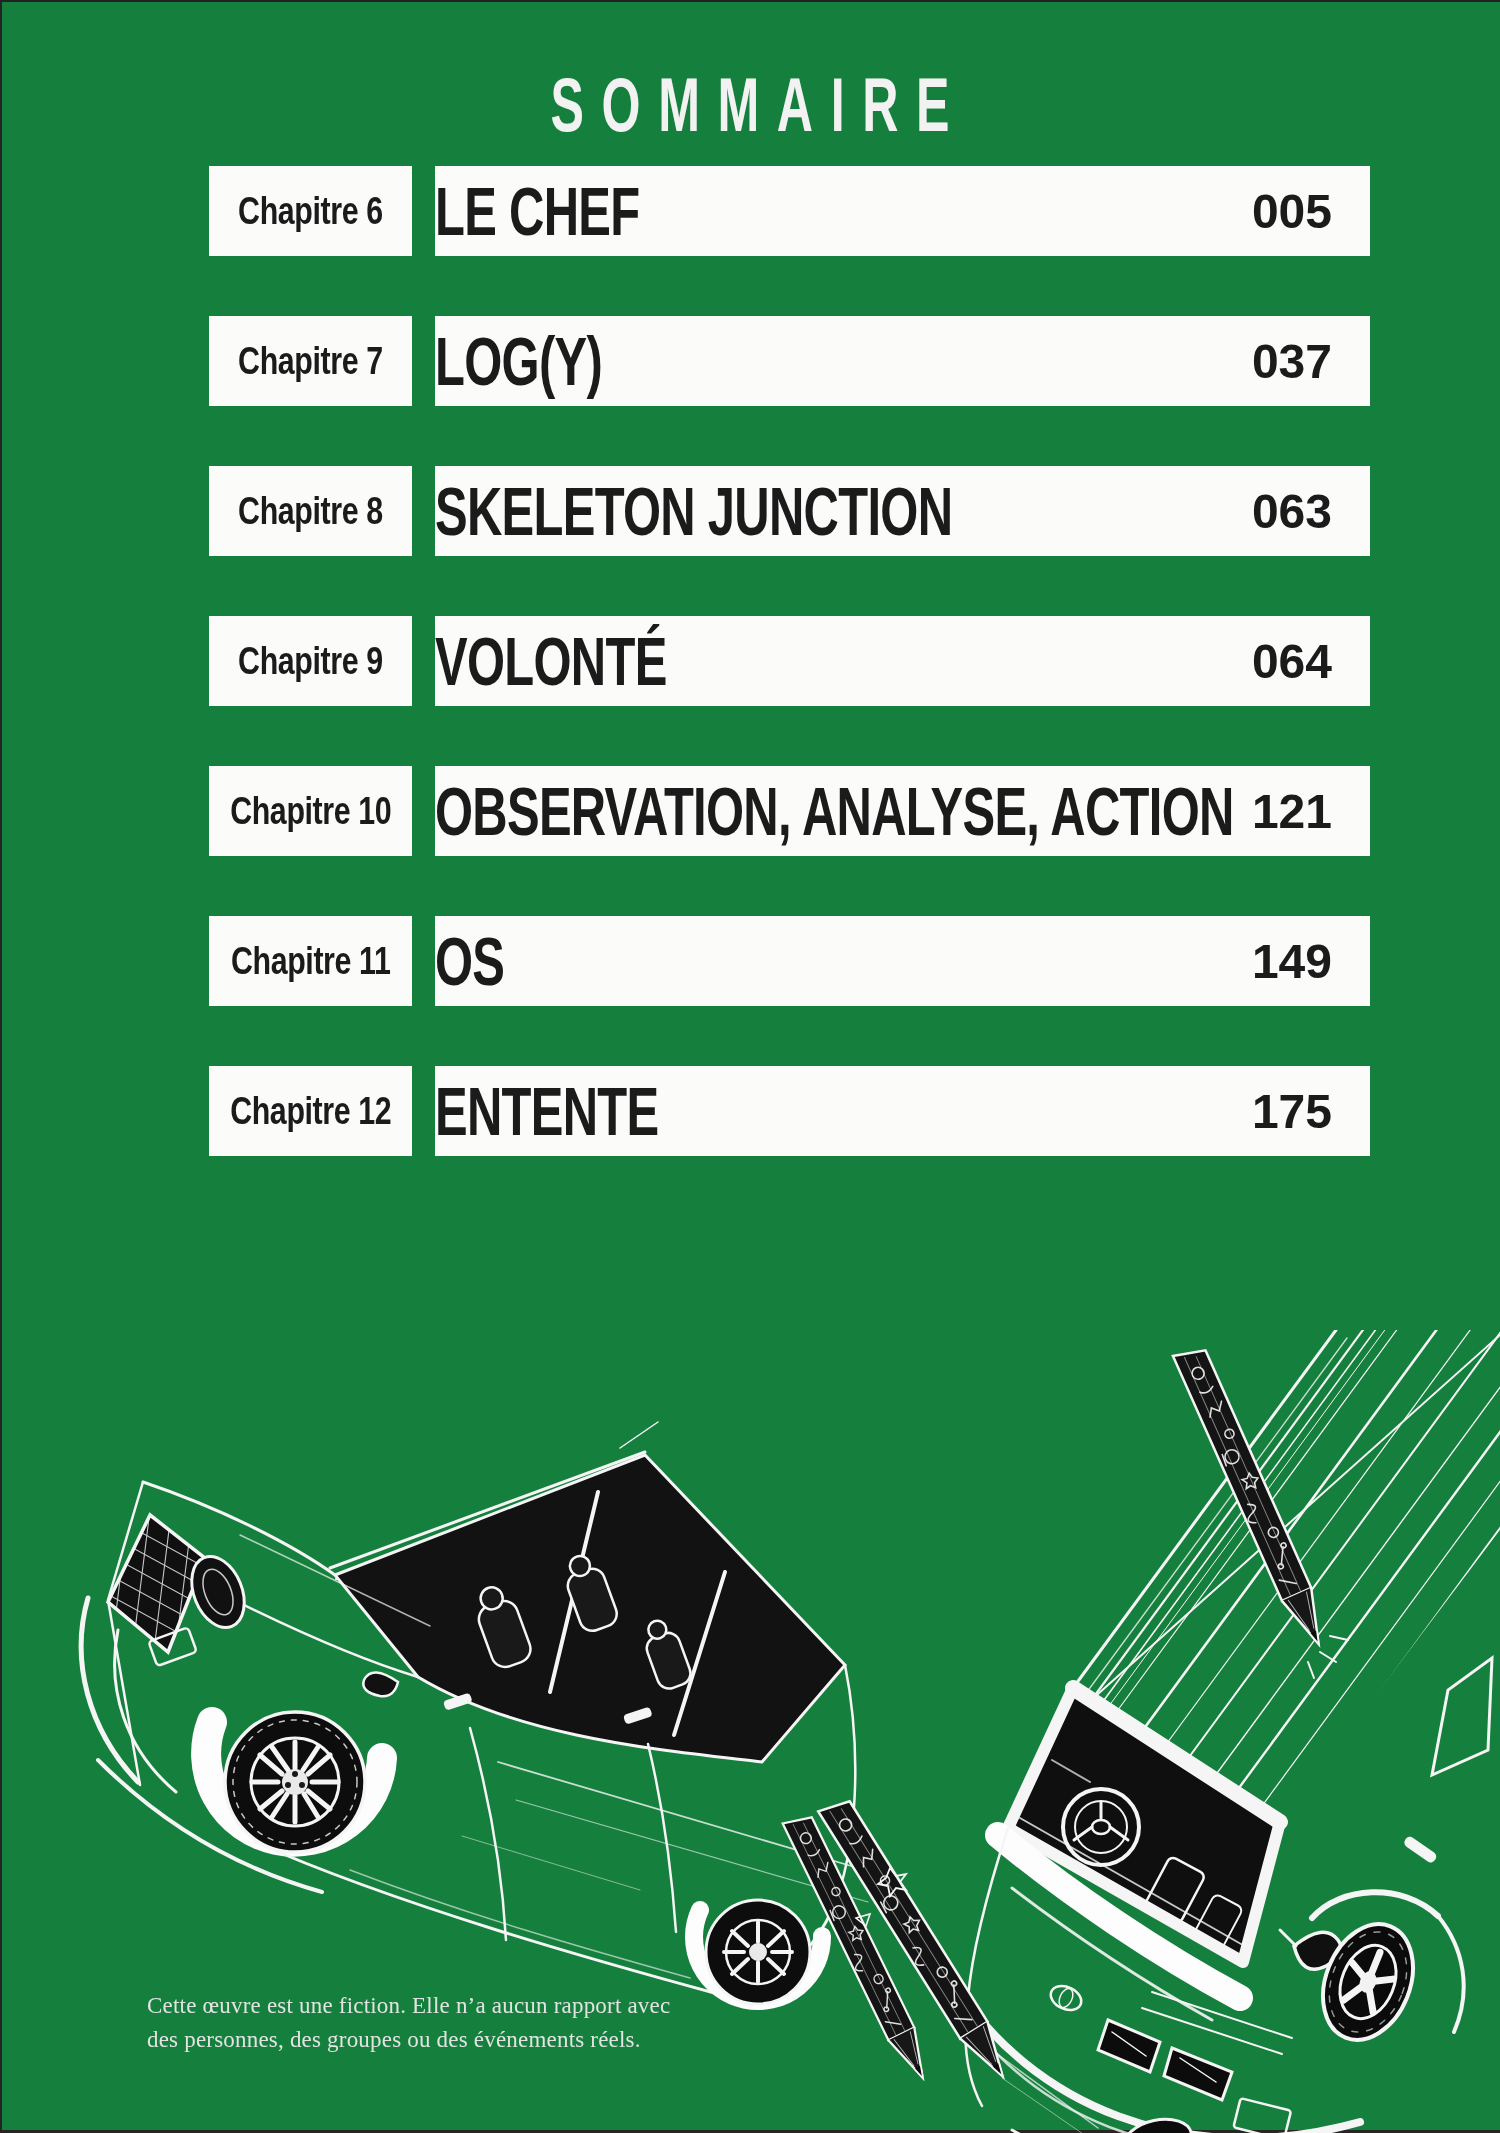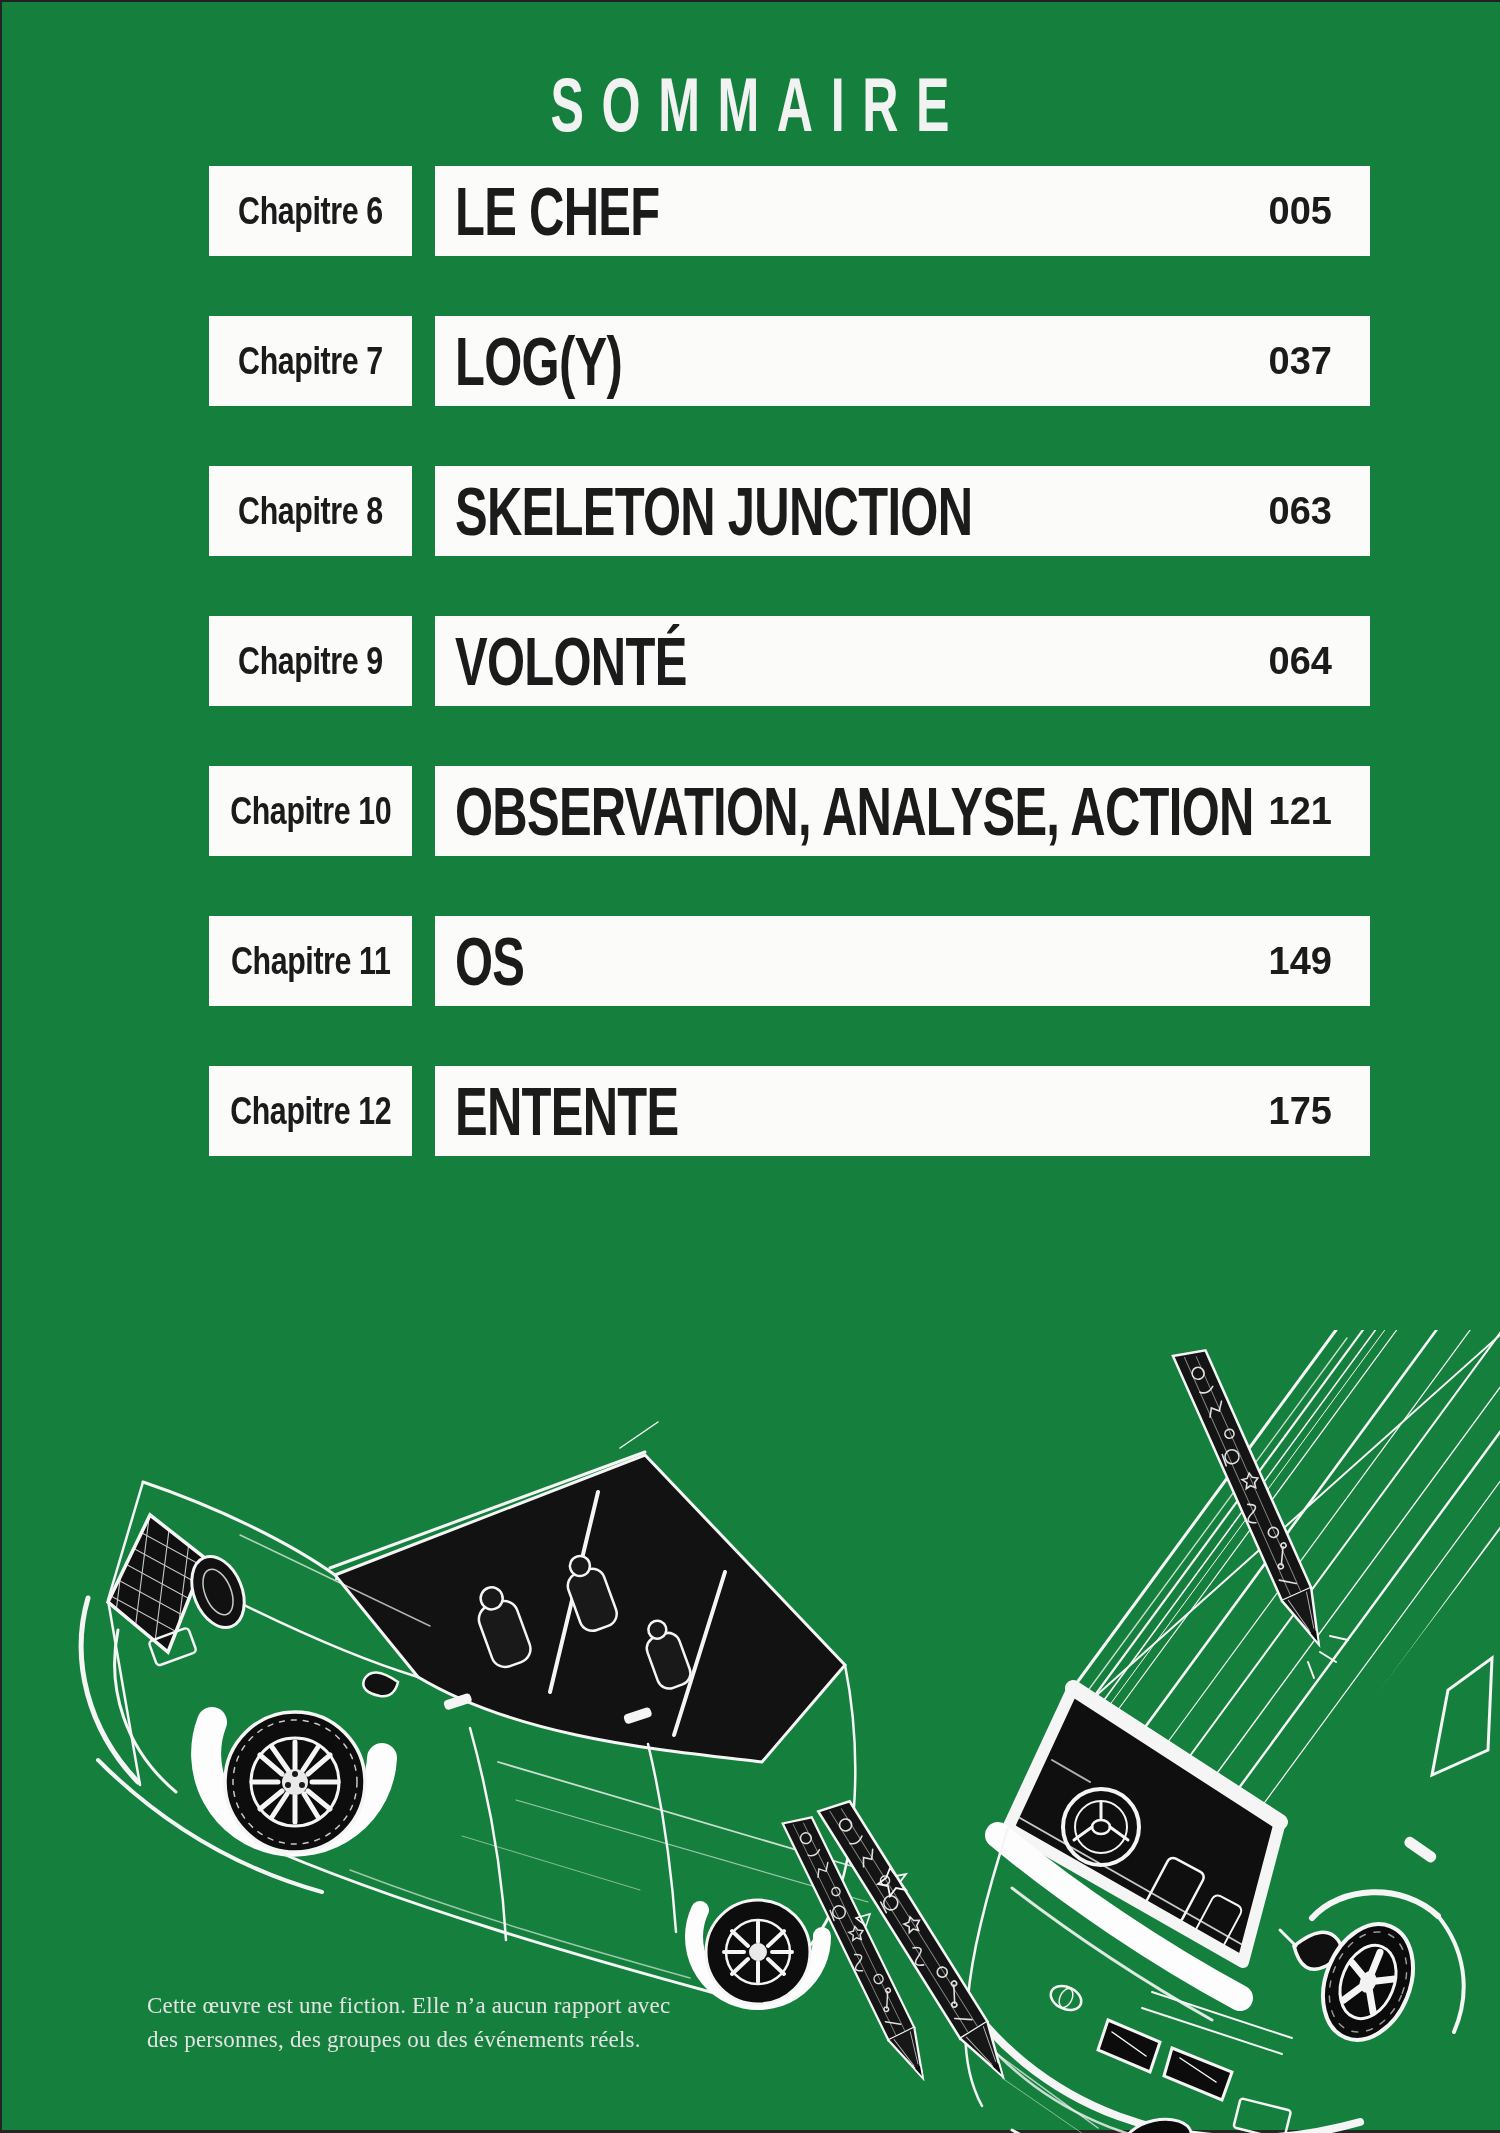--- a/index.html
+++ b/index.html
@@ -23,29 +23,29 @@
     width:203px;min-width:203px;margin-right:23px;background:#fbfbfa;
     display:flex;align-items:center;justify-content:center;
   }
   .chapter-label{
     color:#1b1b1b;font-size:38px;font-weight:700;letter-spacing:-0.5px;
     transform:scaleX(0.8);transform-origin:center;white-space:nowrap;
   }
   .title-box{
     width:935px;box-sizing:border-box;background:#fbfbfa;
     position:relative;display:flex;align-items:center;
-    padding-left:20px;overflow:hidden;
+    overflow:hidden;
   }
   .chapter-title{
     color:#1b1b1b;font-size:68px;font-weight:700;letter-spacing:-1px;
     transform:scaleX(0.72);transform-origin:left center;white-space:nowrap;
   }
   .page-number{
     position:absolute;right:38px;top:50%;transform:translateY(-50%);
-    color:#1b1b1b;font-size:38px;font-weight:700;letter-spacing:0;
+    color:#1b1b1b;font-size:48px;font-weight:700;letter-spacing:0;
   }
   .illustration{position:absolute;left:0;top:1330px;width:1500px;height:803px;}
   .disclaimer{
     position:absolute;left:146px;top:1988px;margin:1px;
     font-family:"Liberation Serif",serif;
     color:#e3e3e3;font-size:23px;line-height:34px;letter-spacing:0.2px;
   }
 </style>
 </head>
 <body>

